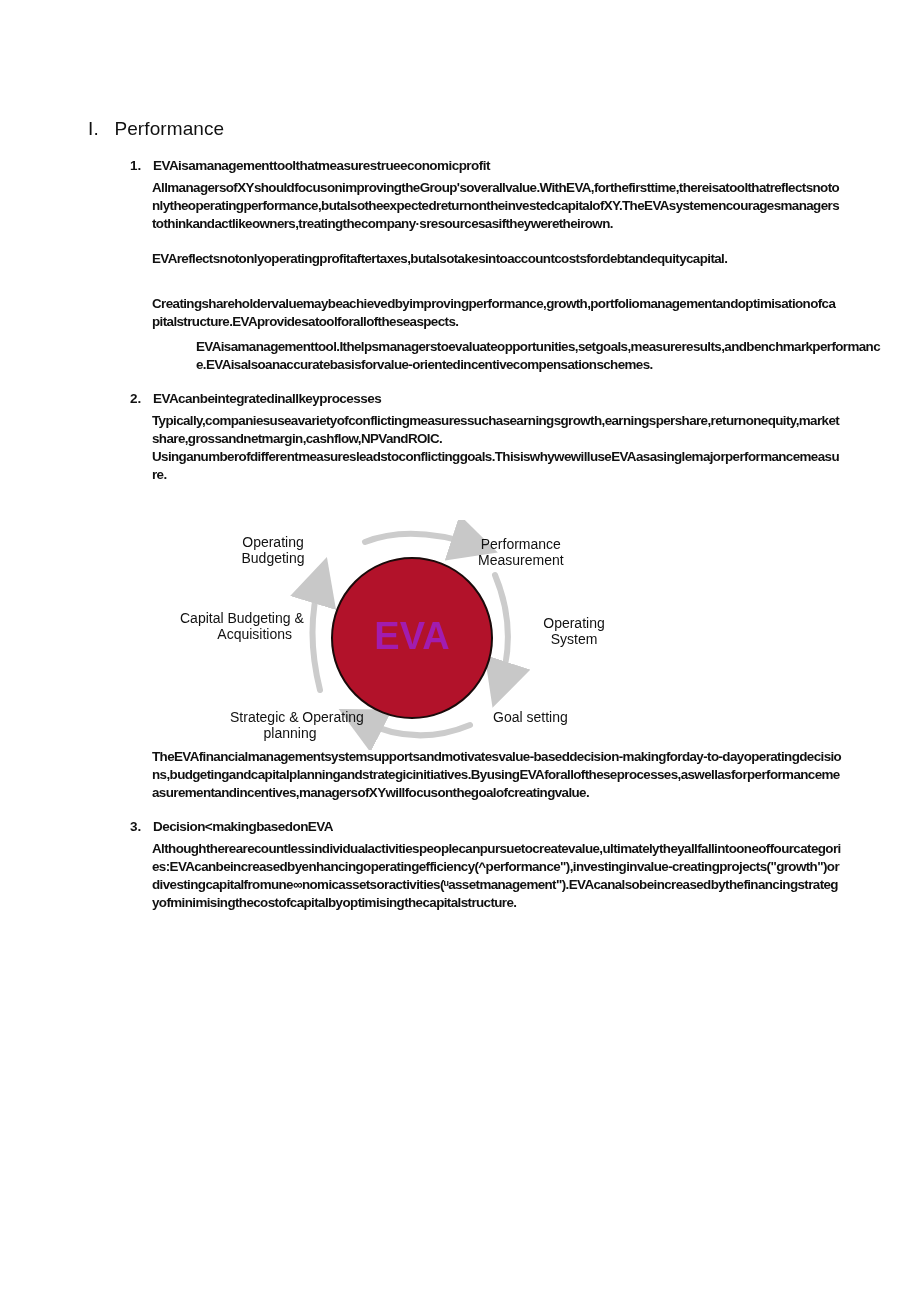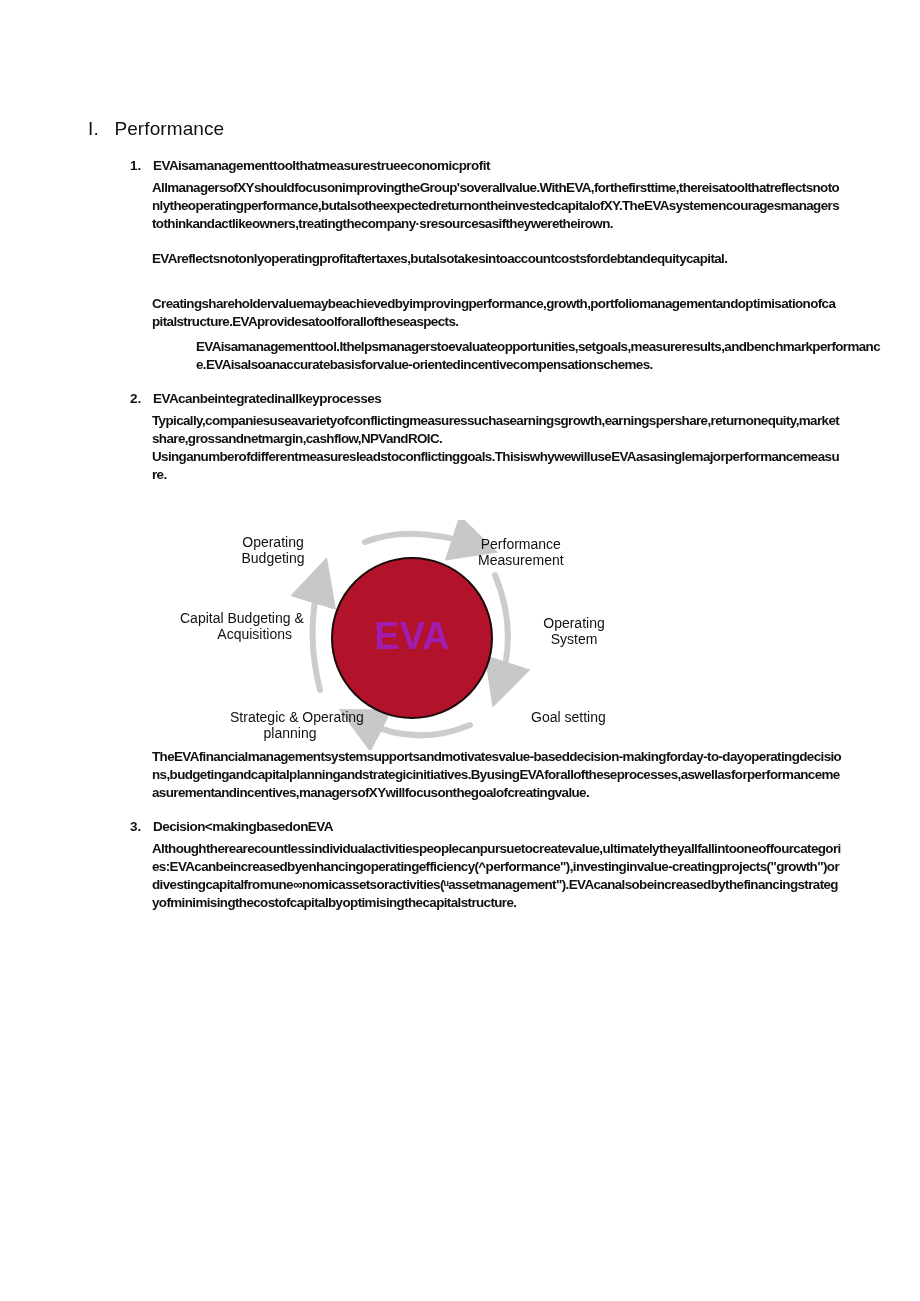--- a/index.html
+++ b/index.html
@@ -63,21 +63,21 @@
     <div>Budgeting</div>
   </div>
   <div class="lbl" style="left:308px; top:16px; text-align:center;">
     <div>Performance</div>
     <div>Measurement</div>
   </div>
   <div class="lbl" style="left:372px; top:95px; width:64px;">
     <div>Operating</div>
     <div>System</div>
   </div>
-  <div class="lbl" style="left:323px; top:189px; text-align:center;margin-left:38px;">
+  <div class="lbl" style="left:323px; top:189px; text-align:center;">
     <div>Goal setting</div>
   </div>
   <div class="lbl" style="left:60px; top:189px; width:120px;">
     <div>Strategic &amp; Operating</div>
     <div>planning</div>
   </div>
   <div class="lbl" style="left:10px; top:90px; width:112px;text-align:right;">
     <div>Capital Budgeting &amp;</div>
     <div>Acquisitions</div>
   </div>

